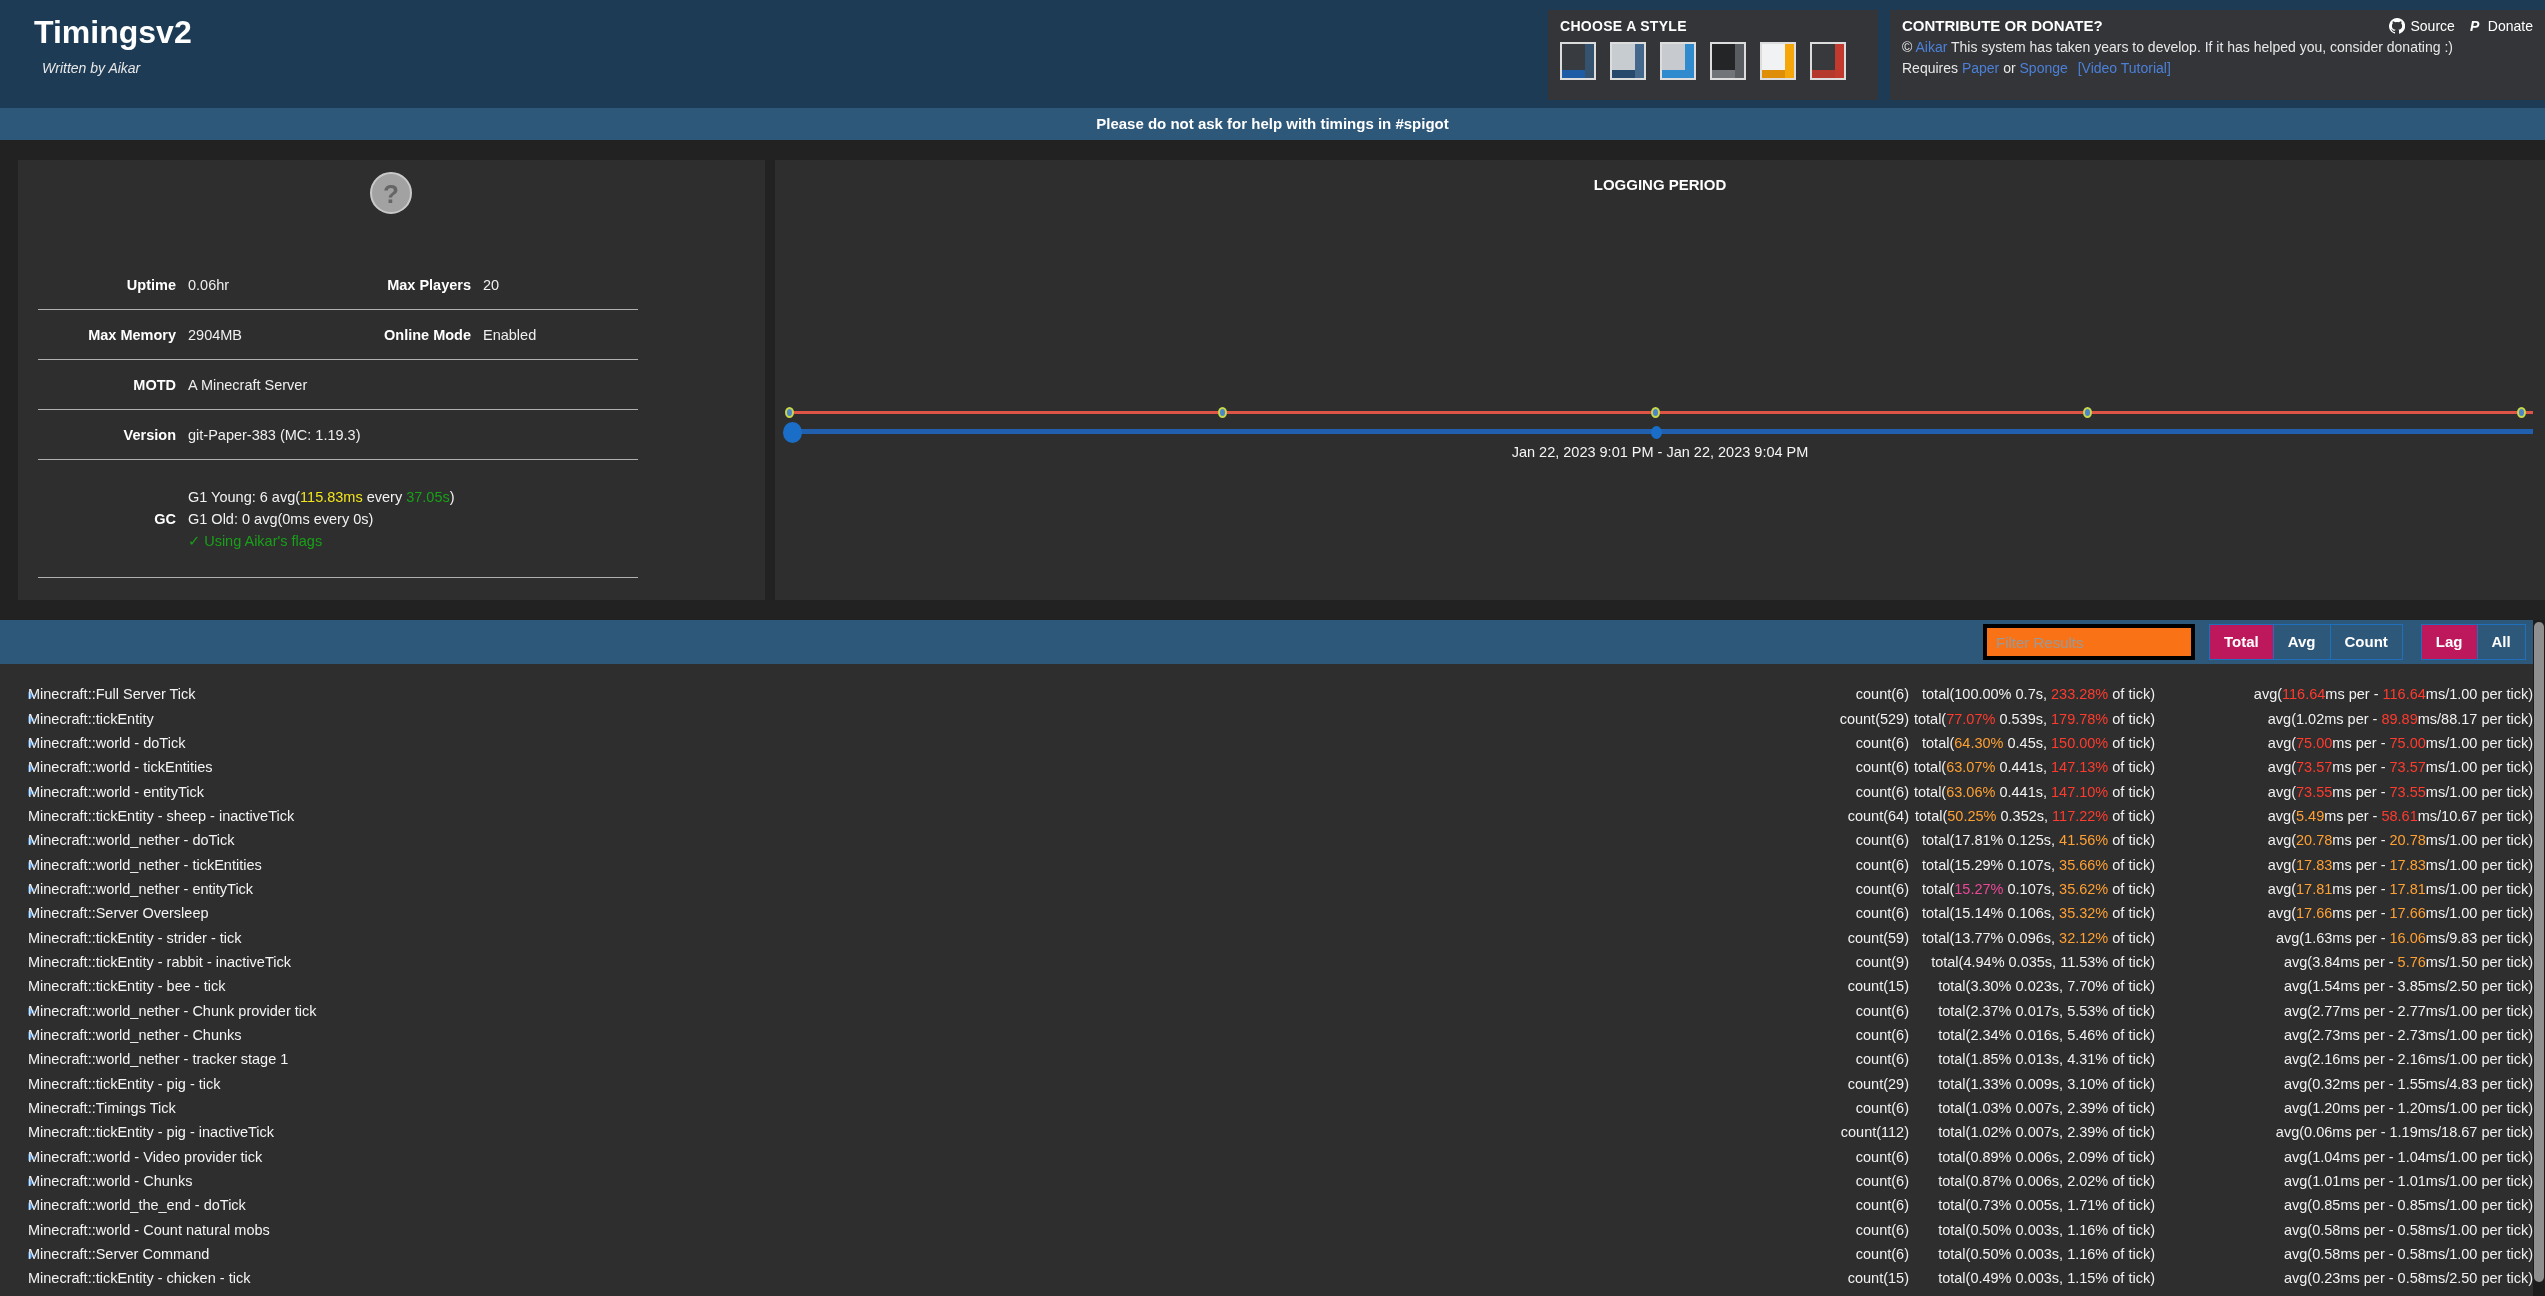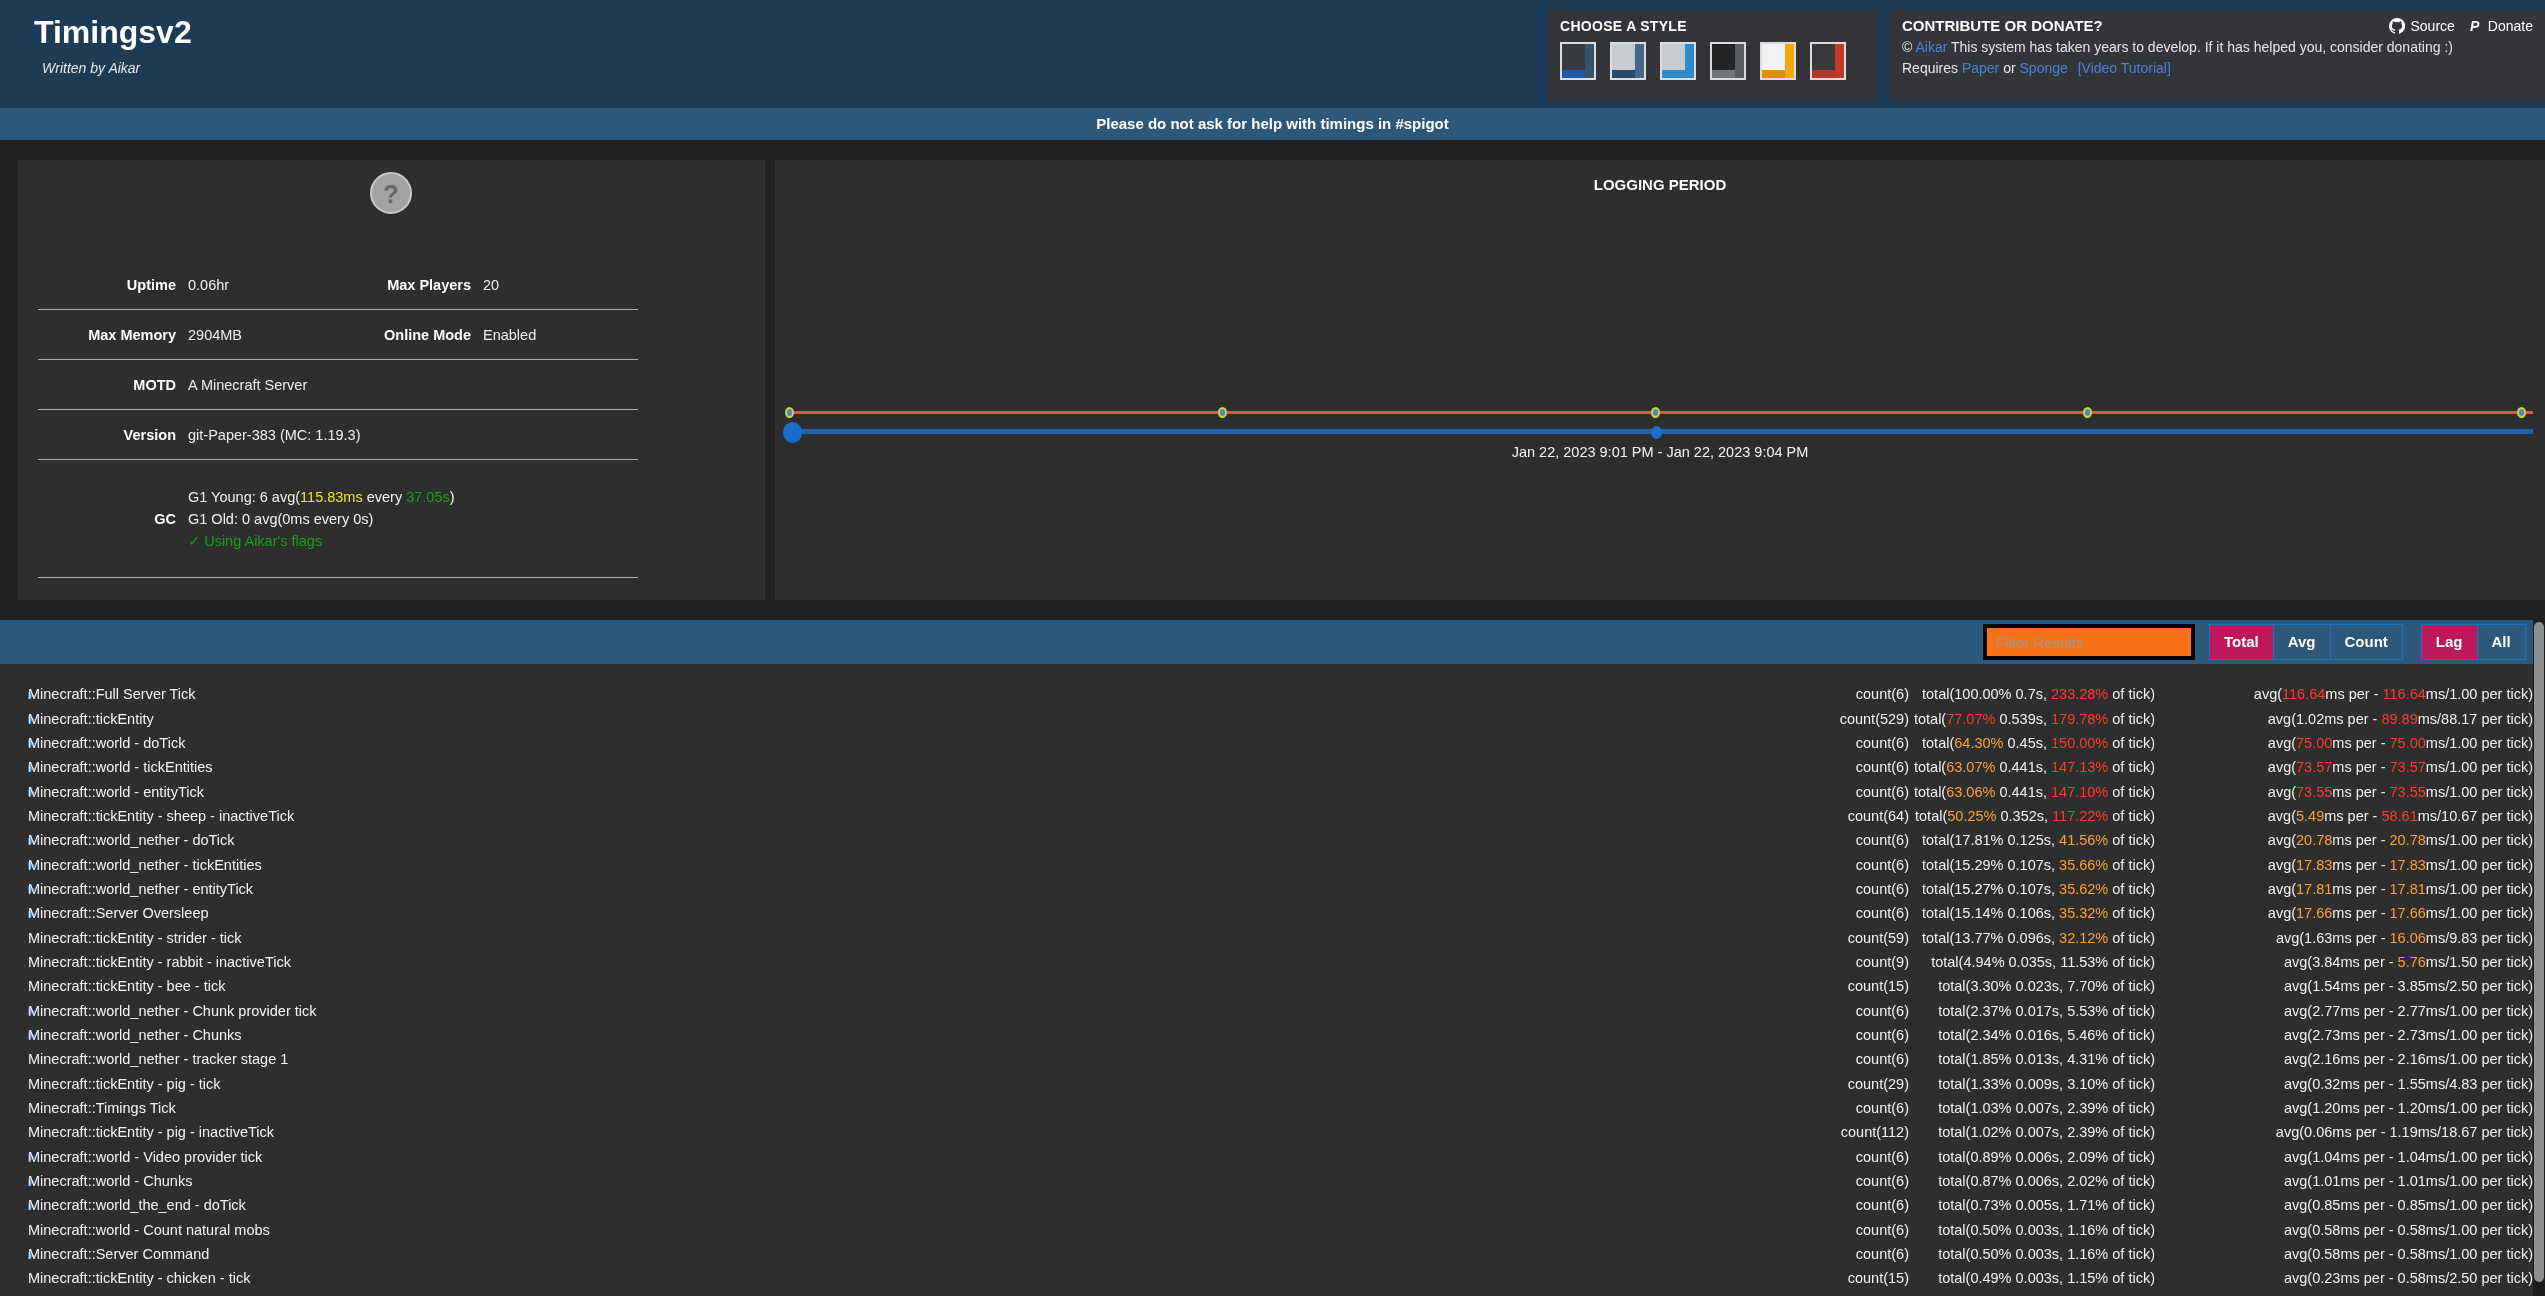--- a/index.html
+++ b/index.html
@@ -279,21 +279,21 @@
       <span class="sp"></span>
       <span class="c-count">count(6)</span>
       <span class="c-total">total(<i style="color:#f2f2f2">15.29%</i> 0.107s, <i style="color:#ffa033">35.66%</i> of tick)</span>
       <span class="c-avg">avg(<i style="color:#ffa033">17.83</i>ms per - <i style="color:#ffa033">17.83</i>ms/1.00 per tick)</span>
     </div>
     <div class="t-row">
       <span class="arw">▶</span>
       <span class="nm">Minecraft::world_nether - entityTick</span>
       <span class="sp"></span>
       <span class="c-count">count(6)</span>
-      <span class="c-total">total(<i style="color:#ffffff">15.27%</i> 0.107s, <i style="color:#ffa033">35.62%</i> of tick)</span>
+      <span class="c-total">total(<i style="color:#ec4899">15.27%</i> 0.107s, <i style="color:#ffa033">35.62%</i> of tick)</span>
       <span class="c-avg">avg(<i style="color:#ffa033">17.81</i>ms per - <i style="color:#ffa033">17.81</i>ms/1.00 per tick)</span>
     </div>
     <div class="t-row">
       <span class="arw">▶</span>
       <span class="nm">Minecraft::Server Oversleep</span>
       <span class="sp"></span>
       <span class="c-count">count(6)</span>
       <span class="c-total">total(<i style="color:#f2f2f2">15.14%</i> 0.106s, <i style="color:#ffa033">35.32%</i> of tick)</span>
       <span class="c-avg">avg(<i style="color:#ffa033">17.66</i>ms per - <i style="color:#ffa033">17.66</i>ms/1.00 per tick)</span>
     </div>

